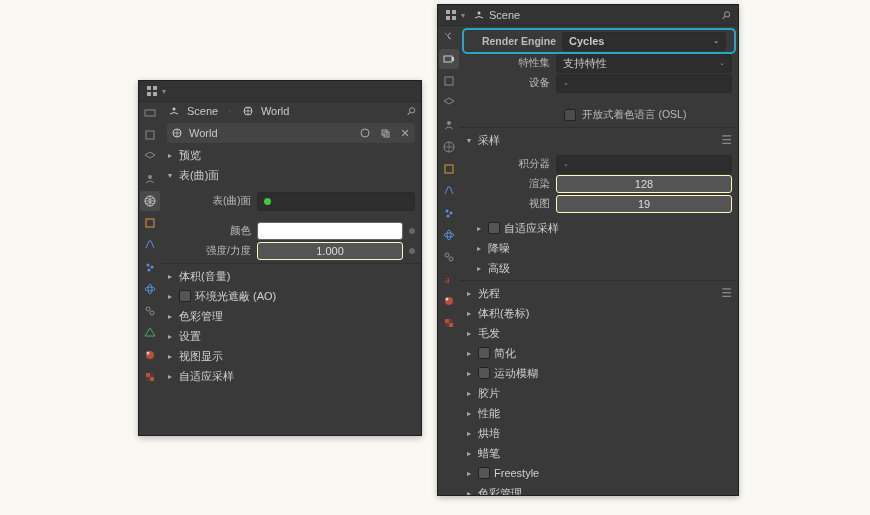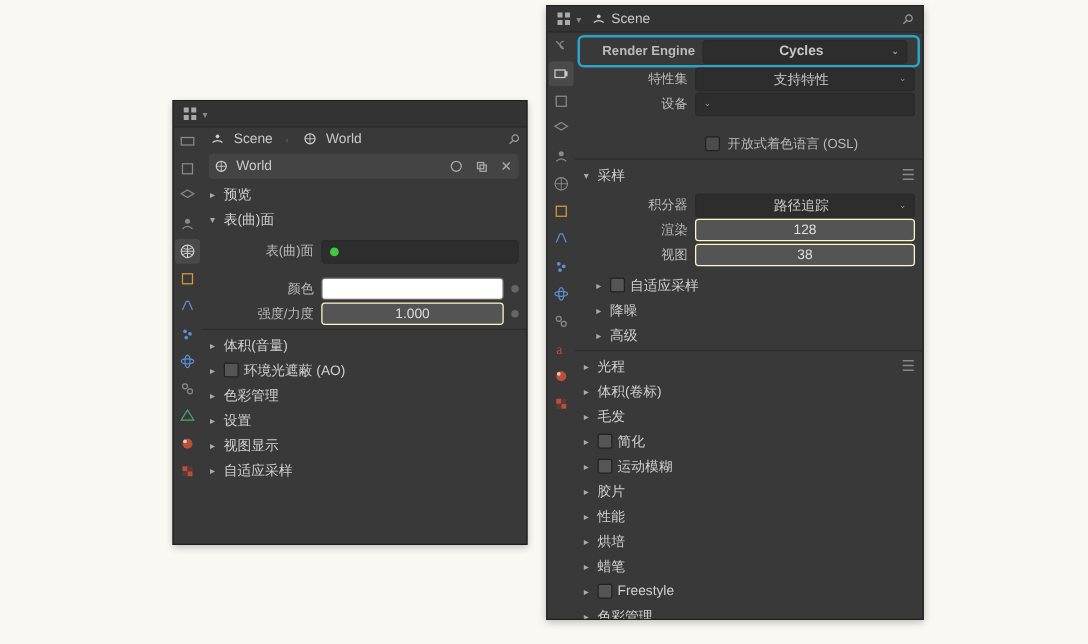--- a/index.html
+++ b/index.html
@@ -98,21 +98,21 @@
   .dropdown {
     flex: 1;
     background: #2d2d2d;
     border: 1px solid #2a2a2a;
     border-radius: 3px;
     height: 17px;
     display: flex; align-items: center;
     padding: 0 6px;
     position: relative;
   }
-  .dropdown .dval { flex:1;text-align:center; }
+  .dropdown .dval { flex:1; }
   .dropdown .darr { font-size: 7px; color:#999; }
   .highlight-box {
     outline: 2px solid #2aa5c9;
     border-radius: 3px;
     padding: 1px 2px;
     margin: 1px 4px;
     font-weight: bold;
   }
   .numfield {
     flex: 1;
@@ -461,34 +461,33 @@
     <div class="divider"></div>
     <div class="section">
         <span class="arrow">▾</span>
         <span>采样</span>
         <span class="list-icon">☰</span>
       </div>
     <div style="height:4px;"></div>
     <div class="prop-row">
       <span class="lbl">积分器</span>
       <div class="dropdown">
-        <span class="dval">路径追踪</span>
         <span class="darr">⌄</span>
       </div>
     </div>
     <div class="prop-row">
       <span class="lbl">渲染</span>
       <div class="numfield">
           <span>128</span>
         </div>
     </div>
     <div class="prop-row">
       <span class="lbl">视图</span>
       <div class="numfield">
-          <span>38</span>
+          <span>19</span>
         </div>
     </div>
     <div style="height:4px;"></div>
     <div class="section" style="padding-left:14px;">
         <span class="arrow">▸</span>
         <span class="chk"></span>
         <span>自适应采样</span>
       </div>
     <div class="section" style="padding-left:14px;">
         <span class="arrow">▸</span>

